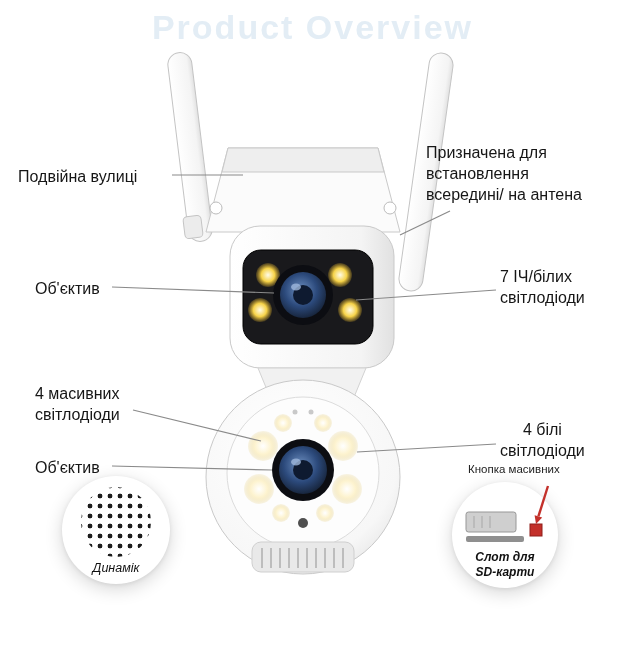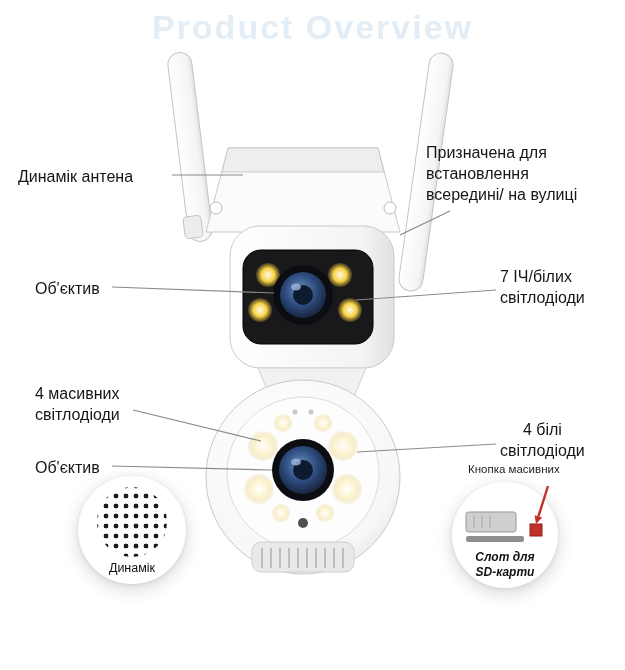--- a/index.html
+++ b/index.html
@@ -23,21 +23,21 @@
   .l-lens-top    { left:35px;  top:278px; }
   .l-ir          { left:500px; top:266px; }
   .l-massive     { left:35px;  top:383px; }
   .l-lens-bottom { left:35px;  top:457px; }
   .l-white       { left:500px; top:419px;text-align:center; }
   .l-reset       { left:468px; top:462px; font-size:11.5px; line-height:14px; font-weight:400; color:#222; }
   .detail-circle {
     position:absolute; border-radius:50%; background:#ffffff; z-index:2;
     box-shadow:0 5px 18px rgba(0,0,0,.16), 0 1px 4px rgba(0,0,0,.08);
   }
-  .speaker-circle { left:78px;  top:476px; width:108px; height:108px; }
+  .speaker-circle { left:62px;  top:476px; width:108px; height:108px;font-style:italic; }
   .sd-circle      { left:452px; top:482px; width:106px; height:106px; }
   .grill {
     position:absolute; left:19px; top:11px; width:70px; height:70px; border-radius:50%;
     background-image:radial-gradient(circle, #1c1c1c 2.1px, transparent 2.7px);
     background-size:10px 10px; background-position:4px 4px;
   }
   .speaker-label {
     position:absolute; bottom:9px; left:0; right:0; text-align:center;
     font-size:12.5px; color:#111;
   }
@@ -155,24 +155,24 @@
       <line x1="172" y1="175" x2="243" y2="175"></line>
       <line x1="450" y1="211" x2="400" y2="235"></line>
       <line x1="112" y1="287" x2="274" y2="293"></line>
       <line x1="496" y1="290" x2="356" y2="300"></line>
       <line x1="133" y1="410" x2="261" y2="441"></line>
       <line x1="112" y1="466" x2="272" y2="470"></line>
       <line x1="496" y1="444" x2="357" y2="452"></line>
     </g>
   </svg>
 
-  <div class="label l-antenna">Динамік антена</div>
+  <div class="label l-antenna">Подвійна вулиці</div>
   <div class="label l-placement">Призначена для
 встановлення
-всередині/ на вулиці</div>
+всередині/ на антена</div>
   <div class="label l-lens-top">Об'єктив</div>
   <div class="label l-ir">7 ІЧ/білих
 світлодіоди</div>
   <div class="label l-massive">4 масивних
 світлодіоди</div>
   <div class="label l-lens-bottom">Об'єктив</div>
   <div class="label l-white">4 білі
 світлодіоди</div>
   <div class="label l-reset">Кнопка масивних</div>
 

